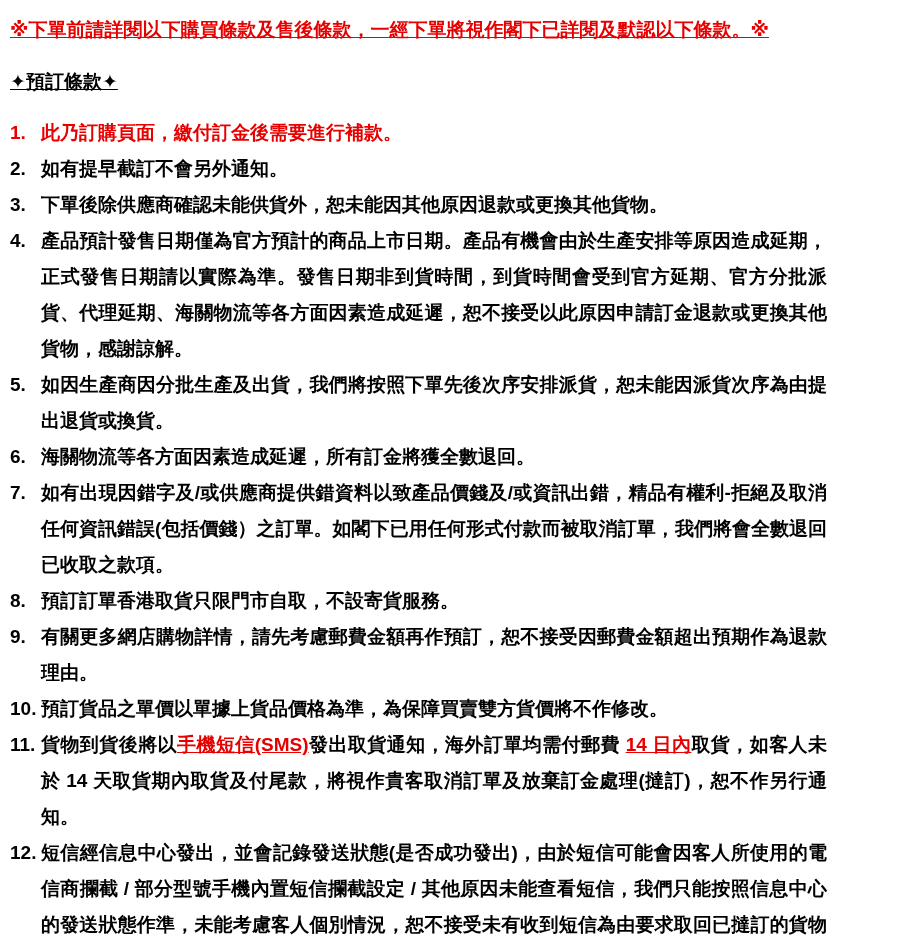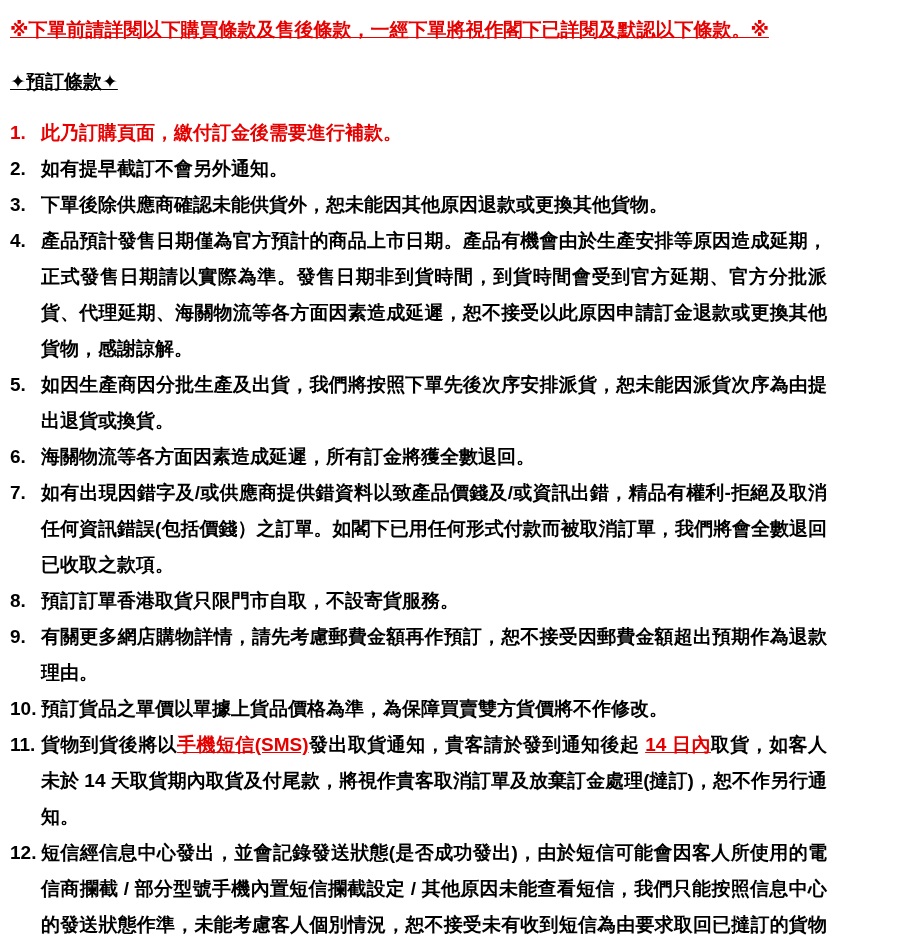--- a/index.html
+++ b/index.html
@@ -100,21 +100,21 @@
       <div class="term">
         <span class="term-num">9.</span>
         <div class="term-text"><span class="">有關更多網店購物詳情，請先考慮郵費金額再作預訂，恕不接受因郵費金額超出預期作為退款理由。</span></div>
       </div>
       <div class="term">
         <span class="term-num">10.</span>
         <div class="term-text"><span class="">預訂貨品之單價以單據上貨品價格為準，為保障買賣雙方貨價將不作修改。</span></div>
       </div>
       <div class="term">
         <span class="term-num">11.</span>
-        <div class="term-text"><span class="">貨物到貨後將以</span><span class="seg-red-underline">手機短信(SMS)</span><span class="">發出取貨通知，貴客請於發到通知後起 </span><span class="seg-red-underline">14 日內</span><span class="">取貨，如客人未於 14 天取貨期內取貨及付尾款，將視作貴客取消訂單及放棄訂金處理(撻訂)，恕不作另行通知。</span></div>
+        <div class="term-text"><span class="">貨物到貨後將以</span><span class="seg-red-underline">手機短信(SMS)</span><span class="">發出取貨通知，海外訂單均需付郵費 </span><span class="seg-red-underline">14 日內</span><span class="">取貨，如客人未於 14 天取貨期內取貨及付尾款，將視作貴客取消訂單及放棄訂金處理(撻訂)，恕不作另行通知。</span></div>
       </div>
       <div class="term">
         <span class="term-num">12.</span>
         <div class="term-text"><span class="">短信經信息中心發出，並會記錄發送狀態(是否成功發出)，由於短信可能會因客人所使用的電信商攔截 / 部分型號手機內置短信攔截設定 / 其他原因未能查看短信，我們只能按照信息中心的發送狀態作準，未能考慮客人個別情況，恕不接受未有收到短信為由要求取回已撻訂的貨物或訂金。</span></div>
       </div>
       <div class="term">
         <span class="term-num">13.</span>
         <div class="term-text"><span class="">有關更多網店購物詳情，請參閱 </span><a class="seg-link" href="#">網店購物須知</a><span class=""> 。</span></div>
       </div>
     </div>

